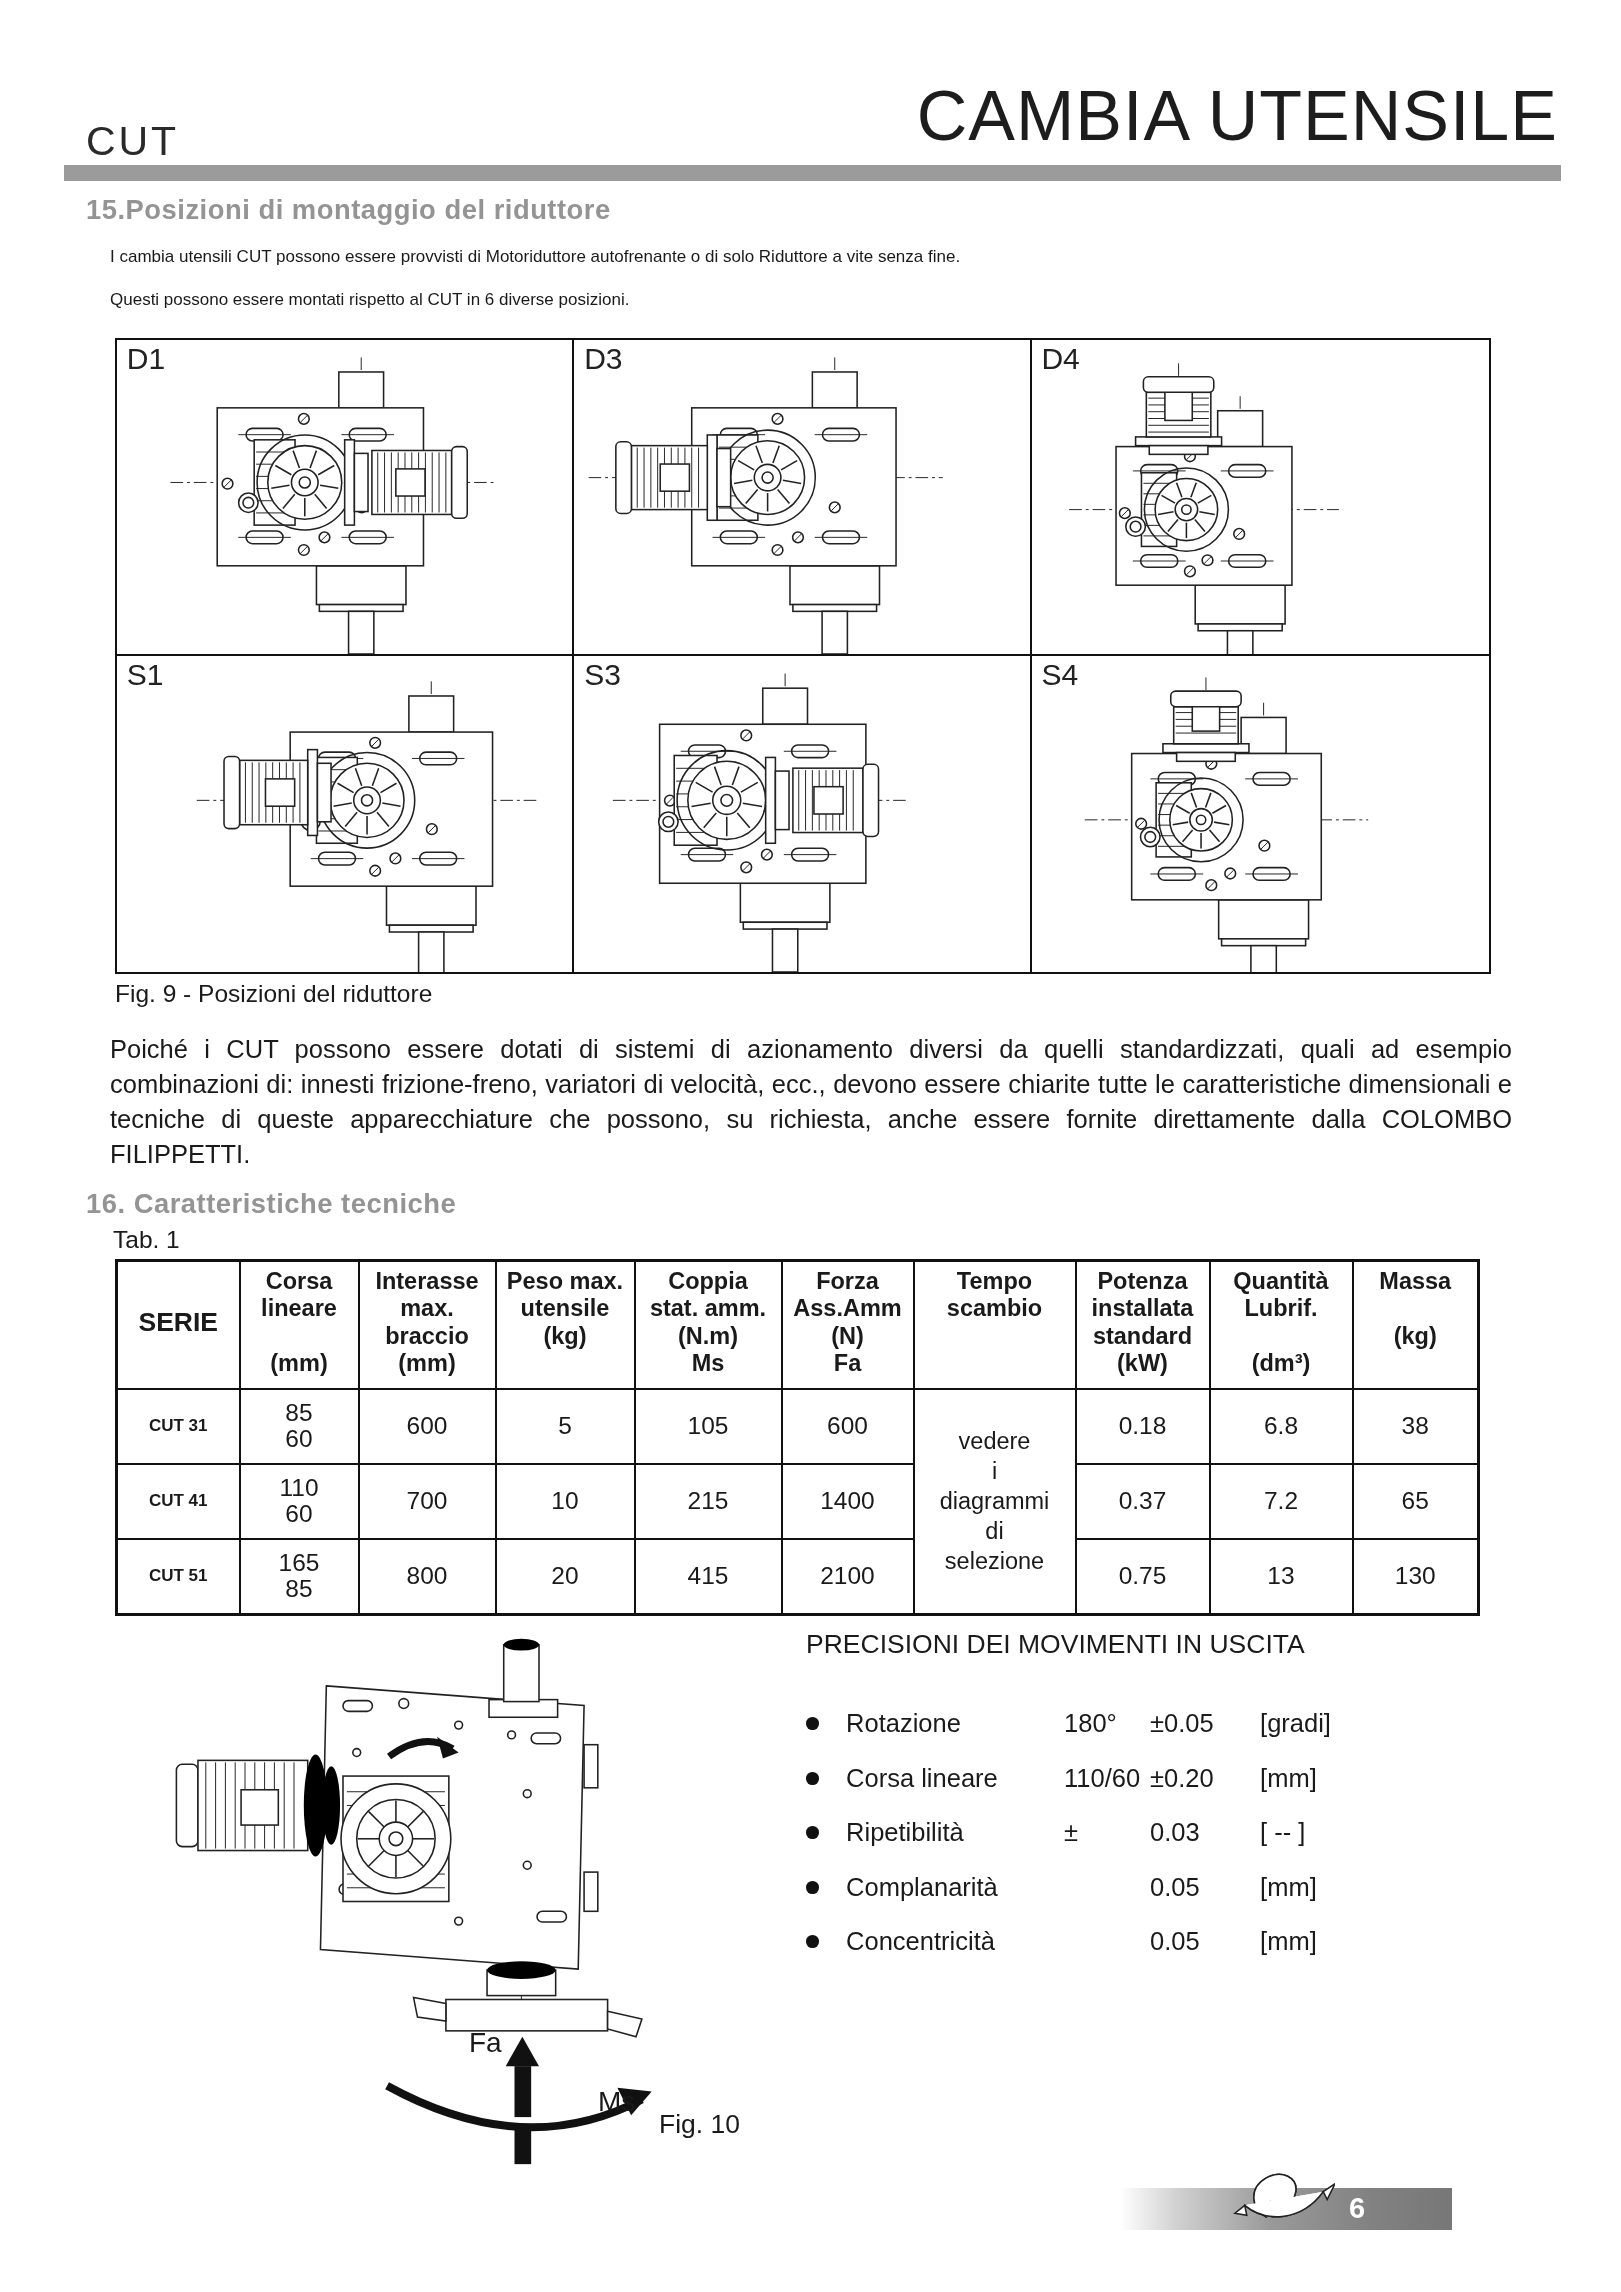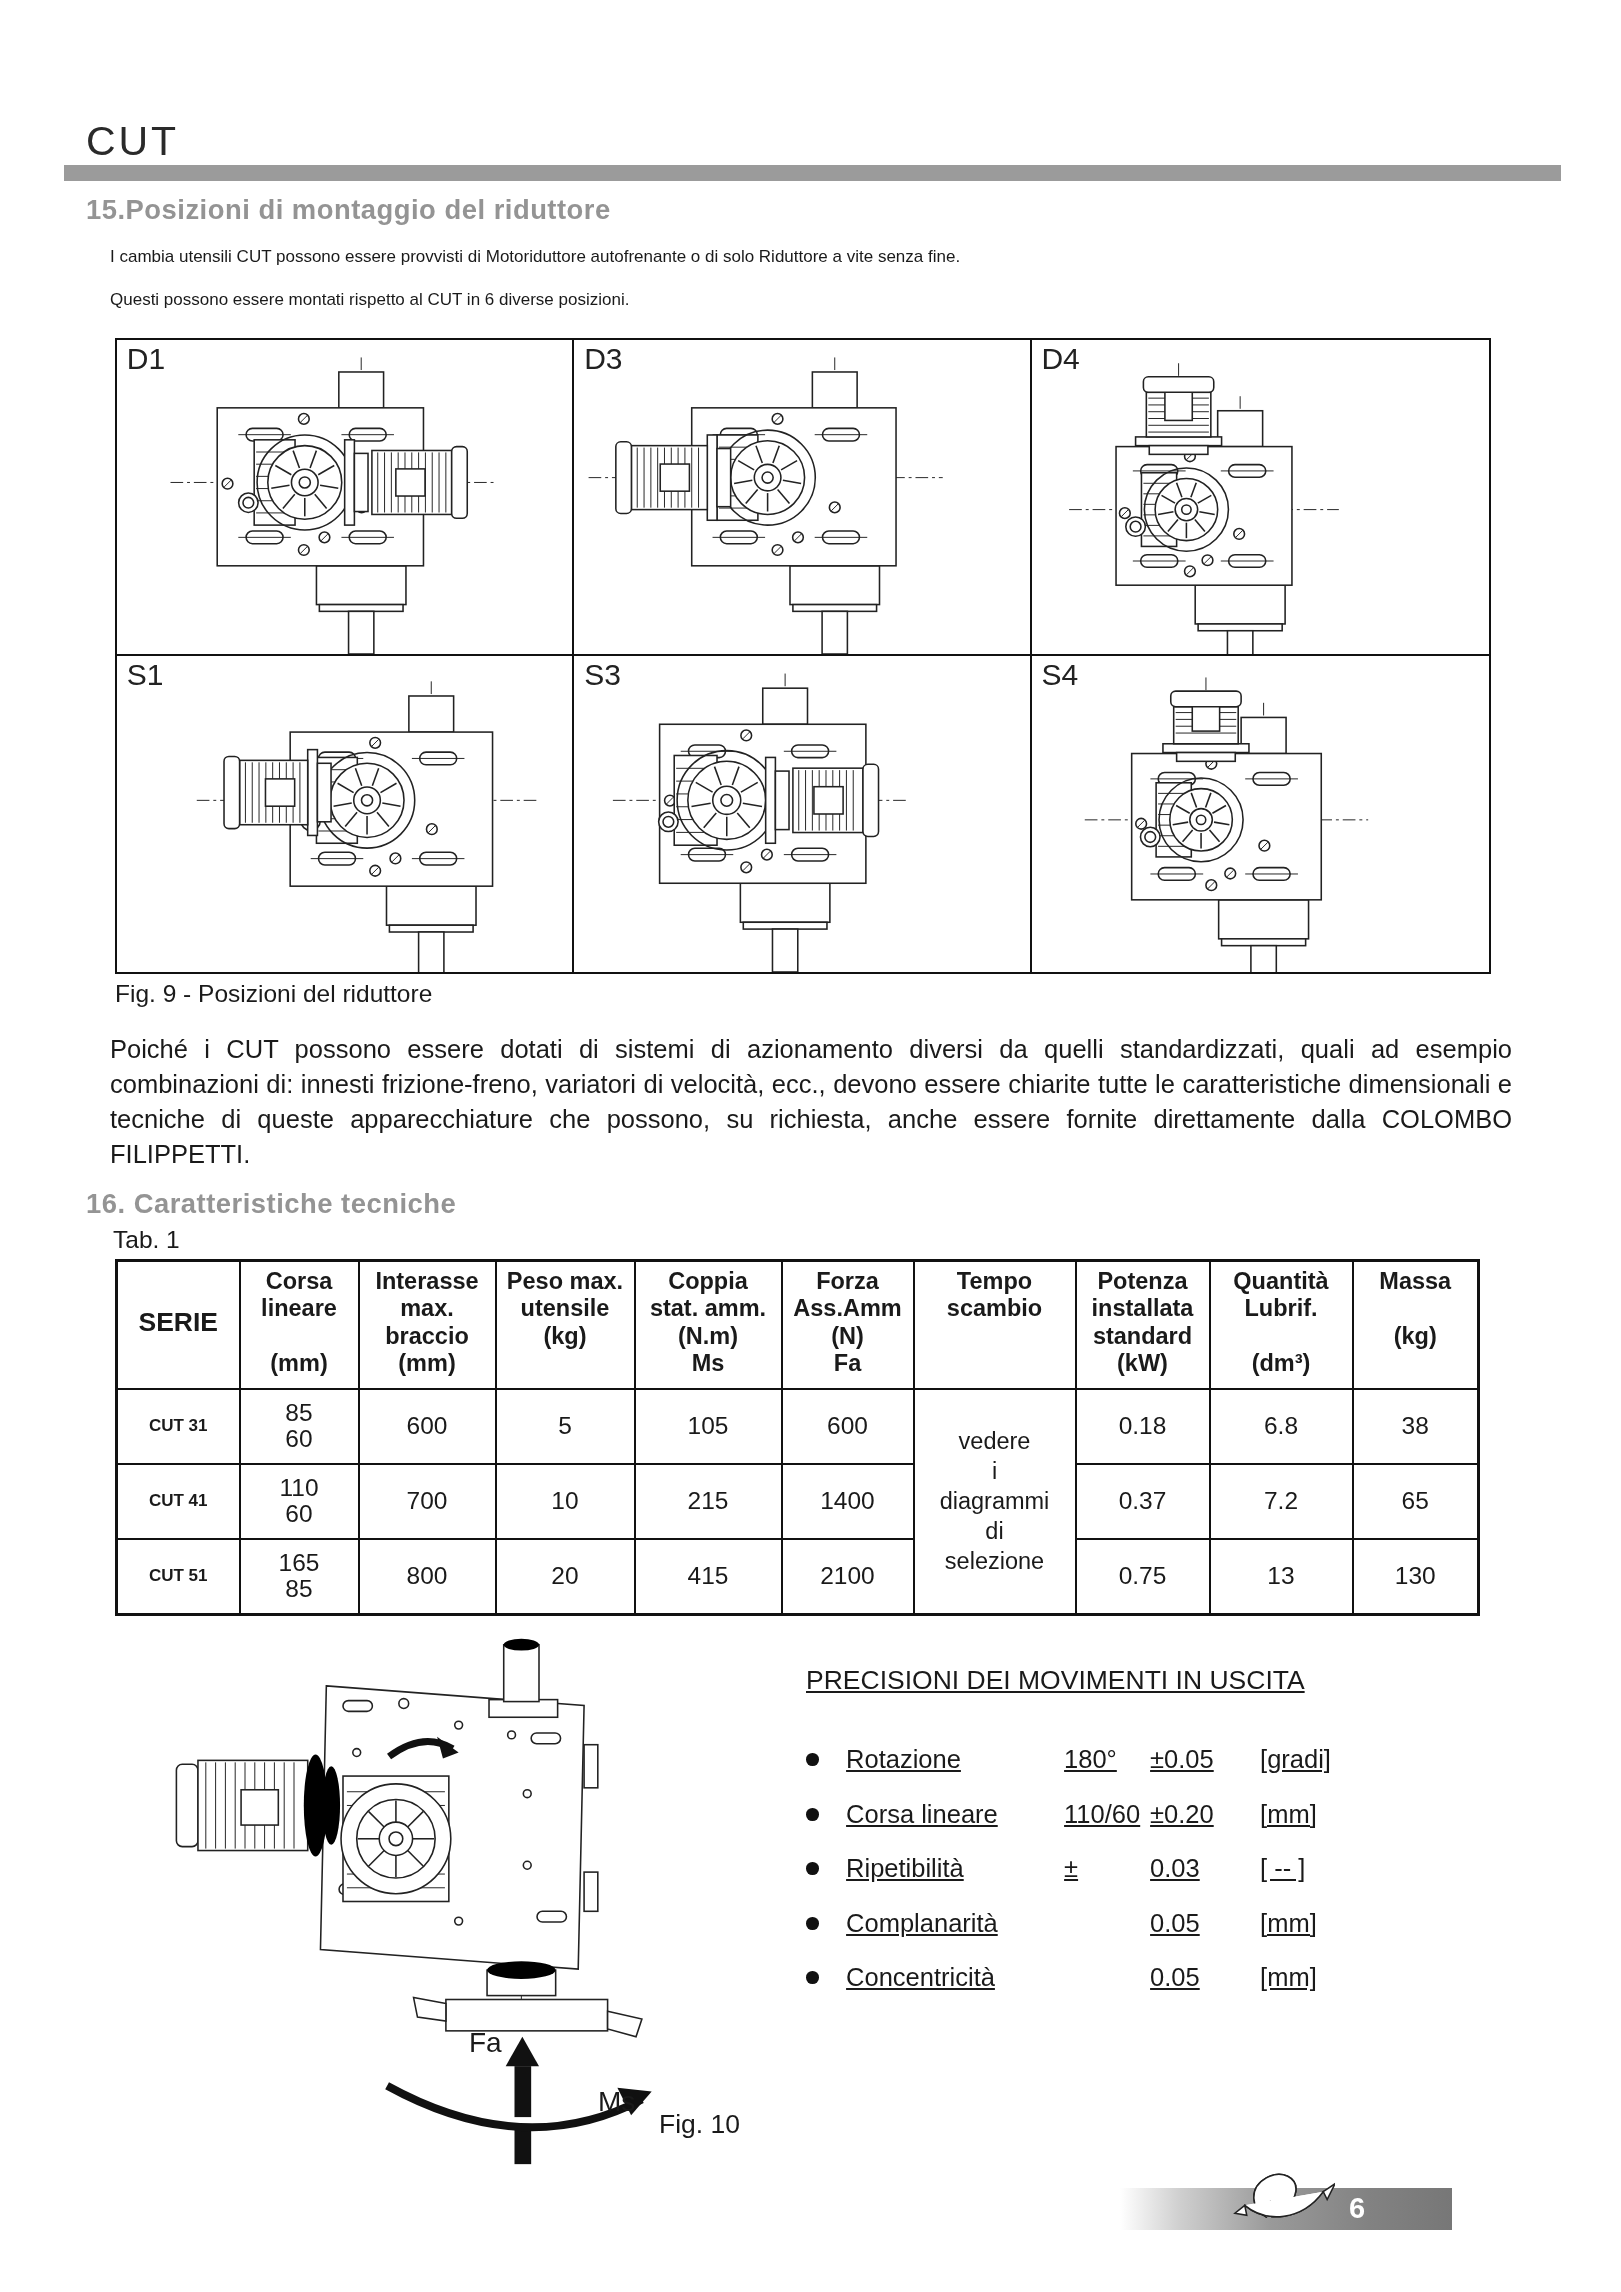--- a/index.html
+++ b/index.html
@@ -45,40 +45,41 @@
   #tech-table td.two{white-space:pre-line;line-height:26.5px;}
   #tech-table td.note{white-space:pre-line;line-height:30px;font-size:23.5px;}
   #nb-note{left:115px;top:1590px;width:1392px;font-size:23.5px;}
   
   #fig10{left:147px;top:1627px;width:637px;height:549px;}
   #fig10 svg{width:100%;height:100%;}
   #fa-label{left:469px;top:2027px;font-size:28px;}
   #ms-label{left:598px;top:2086px;font-size:28px;}
   #fig10-caption{left:659px;top:2109px;font-size:26.5px;}
   
-  #precision{left:806px;top:1665px;width:588px;text-decoration:underline;}
+  #precision{left:806px;top:1629px;width:588px;}
   #precision-title{font-size:26.5px;margin-bottom:49px;}
   .prec-item{display:flex;align-items:baseline;margin-bottom:25.5px;font-size:25.5px;line-height:29px;}
   .prec-bullet{width:12.7px;height:12.7px;border-radius:50%;background:#111;margin-right:27.4px;flex:0 0 12.7px;position:relative;top:-2px;}
   .prec-label{width:218px;}
   .prec-val{width:86px;}
   .prec-tol{width:110px;}
   .prec-unit{width:108px;}
   
   #footer-bar{left:1120px;top:2188px;width:332px;height:42px;
       background:linear-gradient(to right,#ffffff 0%,#cfcfcf 18%,#9a9a9a 45%,#828282 75%,#777777 100%);}
   #footer-logo{left:1233px;top:2164px;width:102px;height:69px;}
   #page-num{left:1349px;top:2192px;font-size:29px;font-weight:bold;color:#ffffff;}
 </style>
 </head>
 <body>
 
 <div id="page">
 
   <div class="abs" id="brand-model">CUT</div>
+  <div class="abs" id="doc-title">CAMBIA UTENSILE</div>
   <div class="abs" id="header-rule"></div>
 
   <div class="abs gray-head" id="sec15-head">15.Posizioni di montaggio del riduttore</div>
   <div class="abs" id="sec15-body">I cambia utensili CUT possono essere provvisti di Motoriduttore autofrenante o di solo Riduttore a vite senza fine.
 Questi possono essere montati rispetto al CUT in 6 diverse posizioni.</div>
 
   <div class="abs" id="fig9-grid">
     <div class="pos-cell bR bB">
       <div class="pos-label">D1</div>
     <svg viewBox="0 0 468 324" preserveAspectRatio="none">

